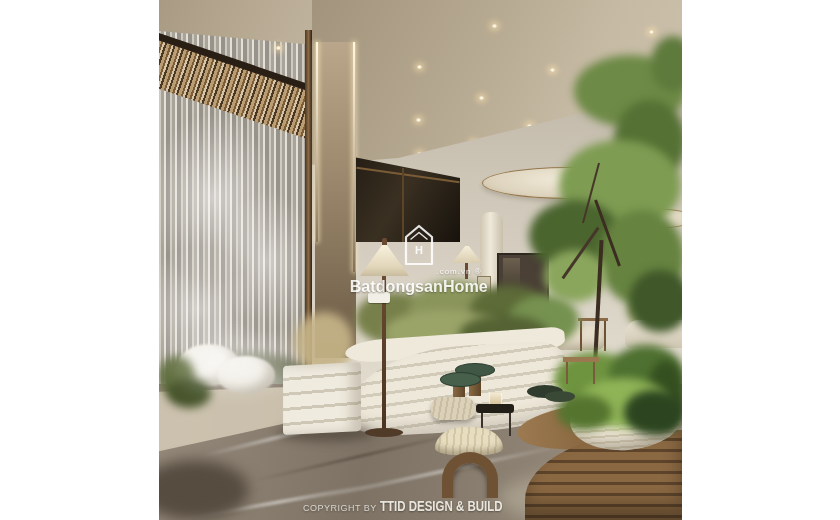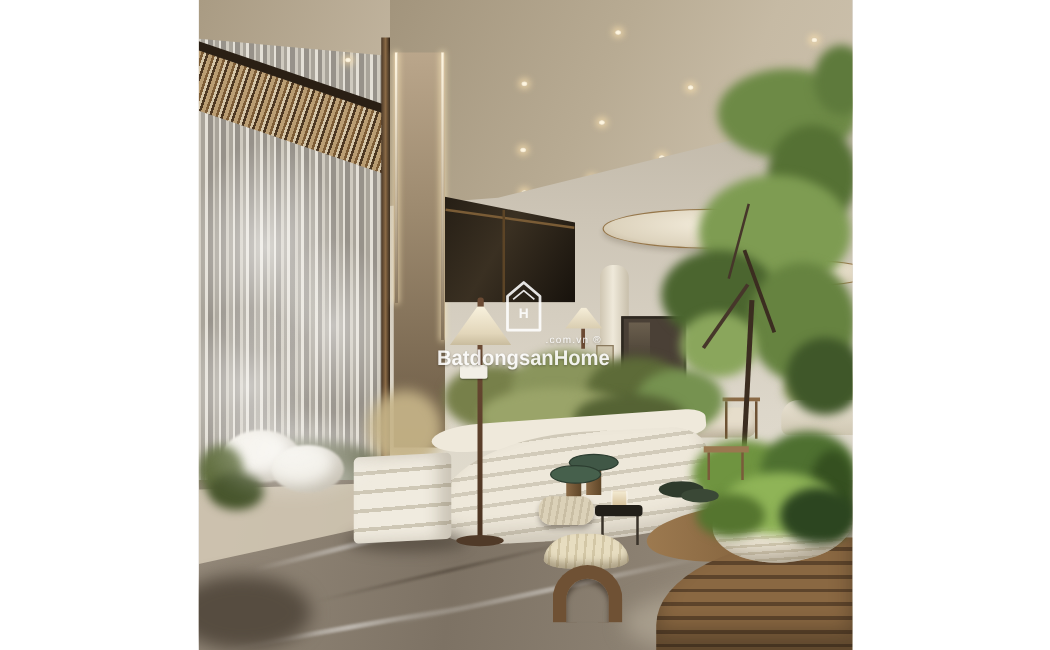--- a/index.html
+++ b/index.html
@@ -171,15 +171,18 @@
     <div class="a" style="left:150px;top:224px;width:220px;display:flex;flex-direction:column;align-items:center;gap:1px;">
       <svg width="30" height="42" viewBox="0 0 30 42" style="opacity:.88;">
         <path d="M15 2 L28 13 V40 H2 V13 Z" fill="none" stroke="#ffffff" stroke-width="2.2" stroke-linejoin="round"></path>
         <path d="M6.5 15.5 L15 8.5 L23.5 15.5" fill="none" stroke="#ffffff" stroke-width="1.4" stroke-linejoin="round"></path>
         <text x="15" y="30" text-anchor="middle" font-family="Liberation Sans, sans-serif" font-size="11" font-weight="bold" fill="#ffffff">H</text>
       </svg>
       <div class="wm" style="font-size:8px;letter-spacing:1px;margin-left:80px;">.com.vn ®</div>
       <div class="wm" style="font-size:17px;font-weight:bold;transform:scaleX(.95);">BatdongsanHome</div>
     </div>
 
+    <div class="a copyright" style="left:92px;top:497px;width:330px;text-align:center;">
+      <span style="font-size:9px;letter-spacing:.5px;opacity:.85;">COPYRIGHT BY </span><span style="font-size:14px;font-weight:bold;display:inline-block;transform:scaleX(.82);transform-origin:left center;letter-spacing:0;">TTID DESIGN &amp; BUILD</span>
+    </div>
 
   </div>
 </div>
 
 </body></html>

